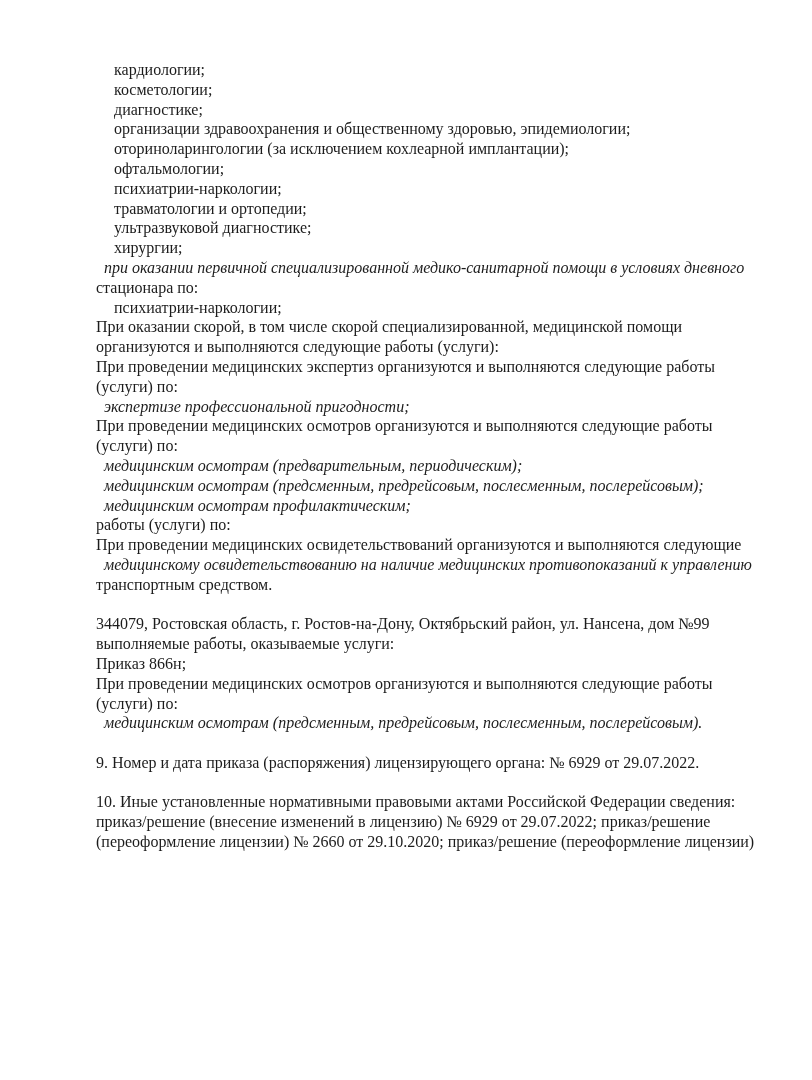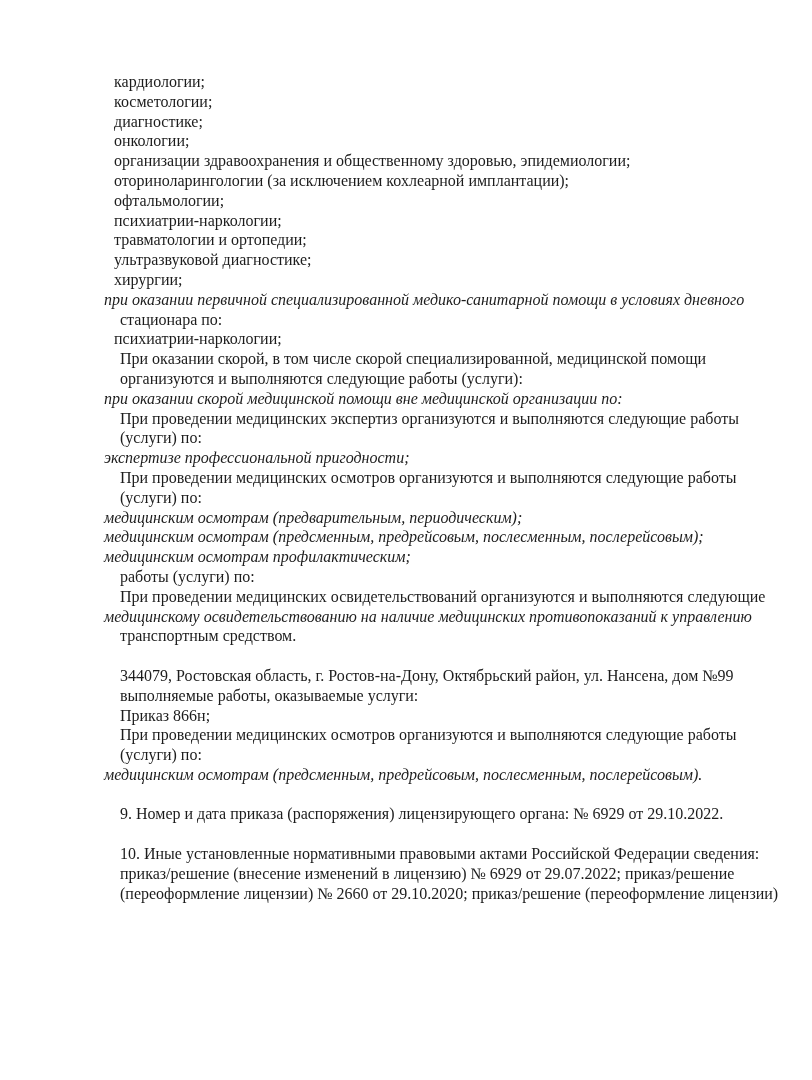--- a/index.html
+++ b/index.html
@@ -15,76 +15,74 @@
     font-family: "Liberation Serif", "DejaVu Serif", serif;
   }
   .page {
     position: absolute;
     inset: 0;
     background: #ffffff;
   }
   .doc-text {
     position: absolute;
     left: 96px;
-    top: 72px;
+    top: 60px;
     width: 706px;
     font-size: 16px;
     color: #1c1c1c;
     -webkit-font-smoothing: antialiased;
   }
   .doc-line {
     line-height: 19.8px;
     min-height: 19.8px;
     white-space: pre;
   }
-  .indent-0 { padding-left: 0; margin-left: 24px; }
+  .indent-0 { padding-left: 0; }
   .indent-1 { padding-left: 8px; font-style: italic; }
   .indent-2 { padding-left: 18px; }
 </style>
 </head>
 <body>
 
 <div class="page">
   <div class="doc-text" style="color: rgb(28, 28, 28);">
       <div class="doc-line indent-2">кардиологии;</div>
       <div class="doc-line indent-2">косметологии;</div>
       <div class="doc-line indent-2">диагностике;</div>
-      <div class="doc-line indent-2">онкологии;</div>
       <div class="doc-line indent-2">организации здравоохранения и общественному здоровью, эпидемиологии;</div>
       <div class="doc-line indent-2">оториноларингологии (за исключением кохлеарной имплантации);</div>
       <div class="doc-line indent-2">офтальмологии;</div>
       <div class="doc-line indent-2">психиатрии-наркологии;</div>
       <div class="doc-line indent-2">травматологии и ортопедии;</div>
       <div class="doc-line indent-2">ультразвуковой диагностике;</div>
       <div class="doc-line indent-2">хирургии;</div>
       <div class="doc-line indent-1">при оказании первичной специализированной медико-санитарной помощи в условиях дневного</div>
       <div class="doc-line indent-0">стационара по:</div>
       <div class="doc-line indent-2">психиатрии-наркологии;</div>
       <div class="doc-line indent-0">При оказании скорой, в том числе скорой специализированной, медицинской помощи</div>
       <div class="doc-line indent-0">организуются и выполняются следующие работы (услуги):</div>
-      <div class="doc-line indent-1">при оказании скорой медицинской помощи вне медицинской организации по:</div>
       <div class="doc-line indent-0">При проведении медицинских экспертиз организуются и выполняются следующие работы</div>
       <div class="doc-line indent-0">(услуги) по:</div>
       <div class="doc-line indent-1">экспертизе профессиональной пригодности;</div>
       <div class="doc-line indent-0">При проведении медицинских осмотров организуются и выполняются следующие работы</div>
       <div class="doc-line indent-0">(услуги) по:</div>
       <div class="doc-line indent-1">медицинским осмотрам (предварительным, периодическим);</div>
       <div class="doc-line indent-1">медицинским осмотрам (предсменным, предрейсовым, послесменным, послерейсовым);</div>
       <div class="doc-line indent-1">медицинским осмотрам профилактическим;</div>
       <div class="doc-line indent-0">работы (услуги) по:</div>
       <div class="doc-line indent-0">При проведении медицинских освидетельствований организуются и выполняются следующие</div>
       <div class="doc-line indent-1">медицинскому освидетельствованию на наличие медицинских противопоказаний к управлению</div>
       <div class="doc-line indent-0">транспортным средством.</div>
       <div class="doc-line indent-0">&nbsp;</div>
       <div class="doc-line indent-0">344079, Ростовская область, г. Ростов-на-Дону, Октябрьский район, ул. Нансена, дом №99</div>
       <div class="doc-line indent-0">выполняемые работы, оказываемые услуги:</div>
       <div class="doc-line indent-0">Приказ 866н;</div>
       <div class="doc-line indent-0">При проведении медицинских осмотров организуются и выполняются следующие работы</div>
       <div class="doc-line indent-0">(услуги) по:</div>
       <div class="doc-line indent-1">медицинским осмотрам (предсменным, предрейсовым, послесменным, послерейсовым).</div>
       <div class="doc-line indent-0">&nbsp;</div>
-      <div class="doc-line indent-0">9. Номер и дата приказа (распоряжения) лицензирующего органа: № 6929 от 29.10.2022.</div>
+      <div class="doc-line indent-0">9. Номер и дата приказа (распоряжения) лицензирующего органа: № 6929 от 29.07.2022.</div>
       <div class="doc-line indent-0">&nbsp;</div>
       <div class="doc-line indent-0">10. Иные установленные нормативными правовыми актами Российской Федерации сведения:</div>
       <div class="doc-line indent-0">приказ/решение (внесение изменений в лицензию) № 6929 от 29.07.2022; приказ/решение</div>
       <div class="doc-line indent-0">(переоформление лицензии) № 2660 от 29.10.2020; приказ/решение (переоформление лицензии)</div>
     </div>
 </div>
 
 </body></html>

